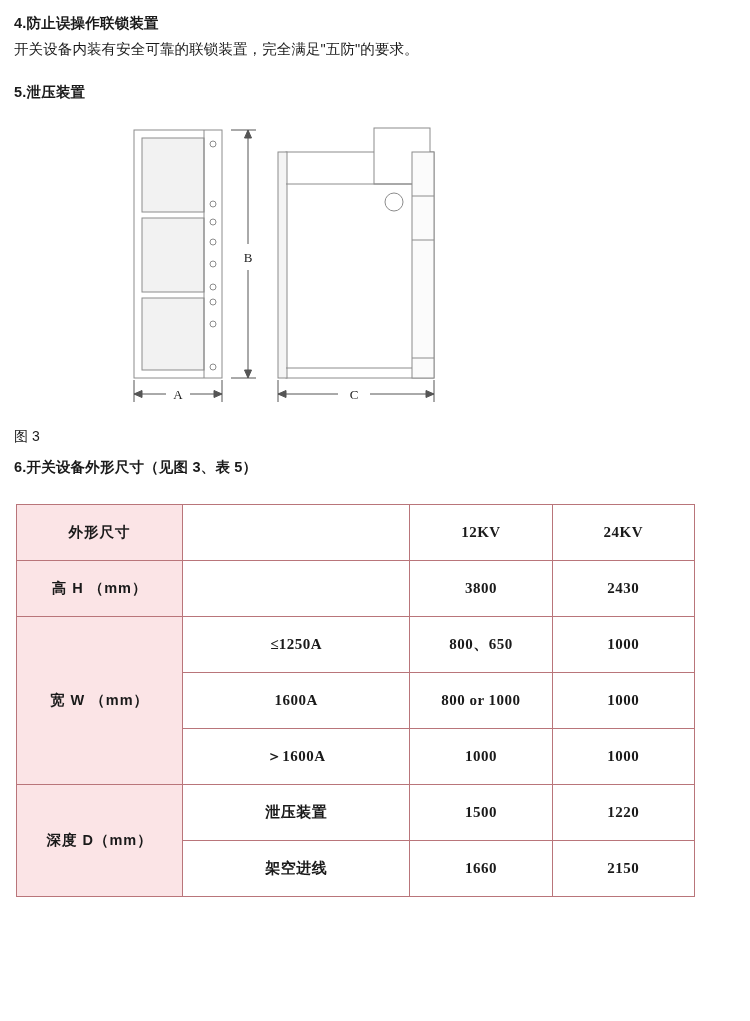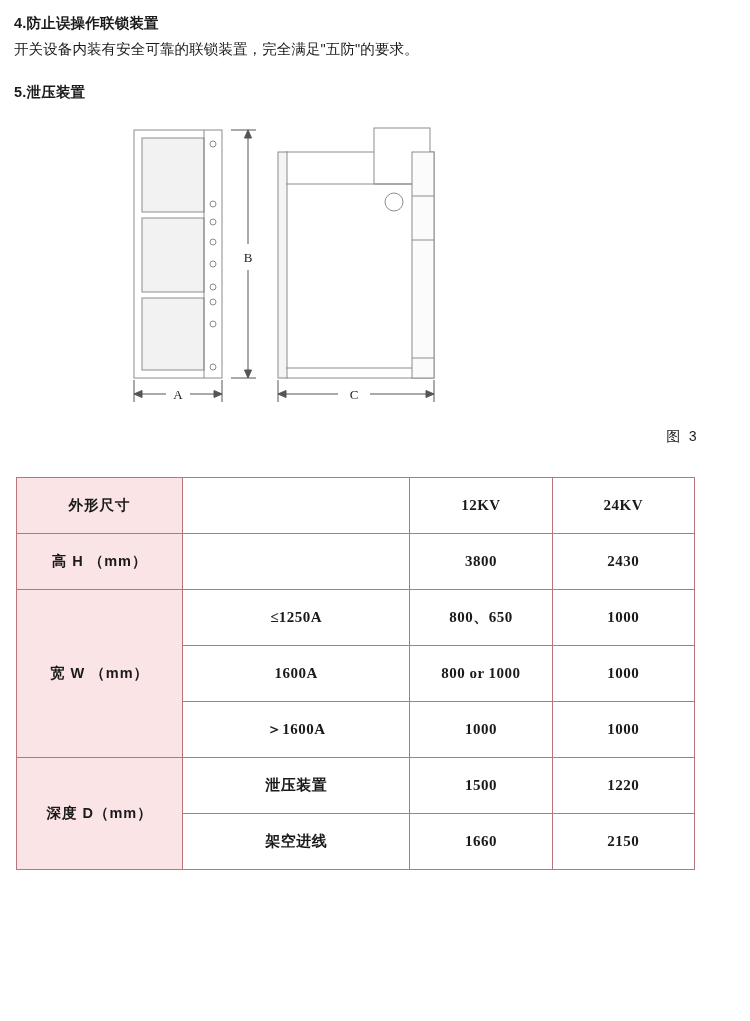--- a/index.html
+++ b/index.html
@@ -42,22 +42,22 @@
   .spacer-sm { height: 14px; }
 
   
   .figure-wrap {
     position: relative;
     width: 100%;
     height: 330px;
     margin-top: 18px;
   }
   .figure-caption {
-    text-align: right;
-    font-family: Liberation Mono, monospace;
+    text-align: left;
+    font-family: Liberation Sans, sans-serif;
     font-size: 14px;
     margin-top: 6px;
   }
   svg.fig {
     display: block;
     margin: 0 auto;
   }
 
   
   .table-wrap {
@@ -172,20 +172,21 @@
         <polygon points="152,272 160,268.5 160,275.5"></polygon>
         <polygon points="308,272 300,268.5 300,275.5"></polygon>
         <line x1="152" y1="258" x2="152" y2="280"></line>
         <line x1="308" y1="258" x2="308" y2="280"></line>
       </g>
       <text x="228" y="277" text-anchor="middle" font-family="Liberation Serif, serif" font-size="13" fill="#222">C</text>
     </svg>
     <div class="figure-caption">图 3</div>
   </div>
 
+  <h3 class="sec-title">6.开关设备外形尺寸（见图 3、表 5）</h3>
 
   <div class="table-wrap">
     <table class="dims">
       <colgroup>
         <col class="col1">
           <col class="col2">
           <col class="col3">
           <col class="col4">
       </colgroup>
       <tbody>

